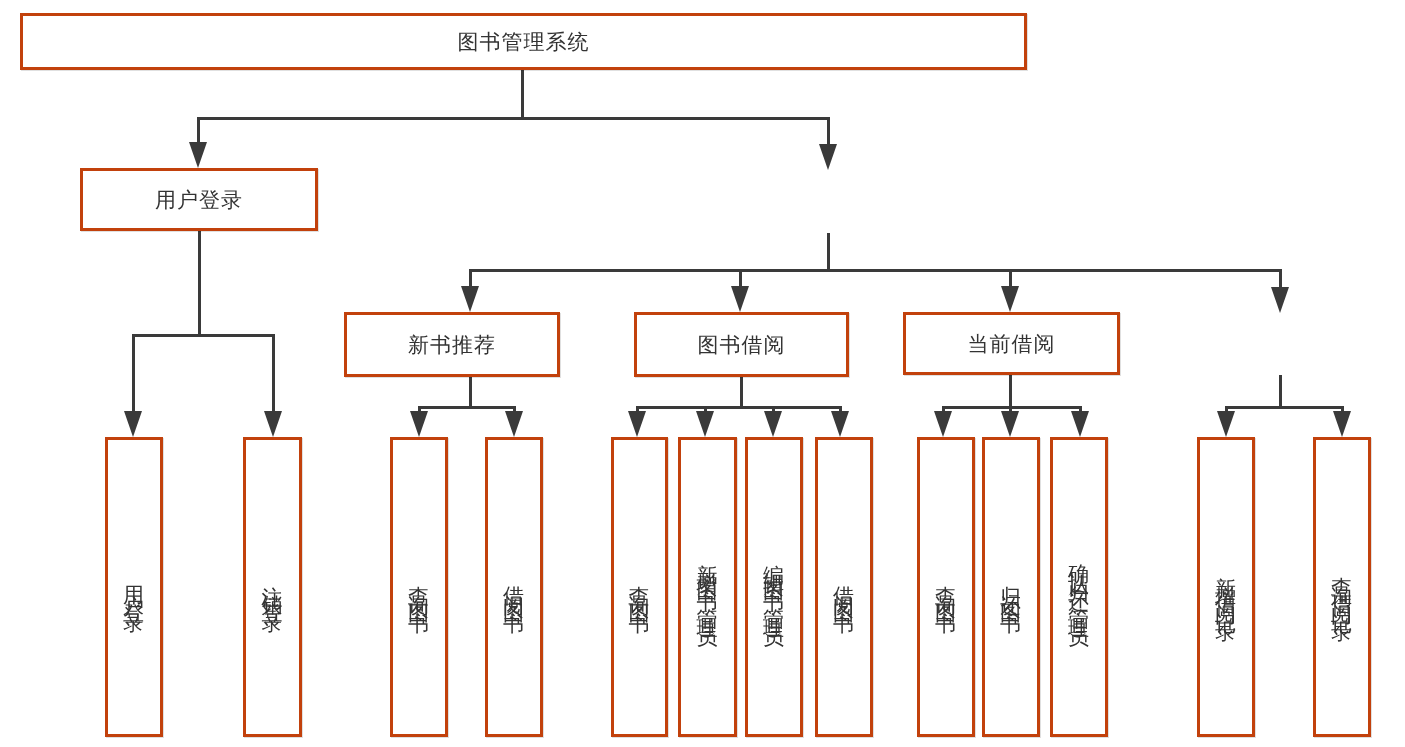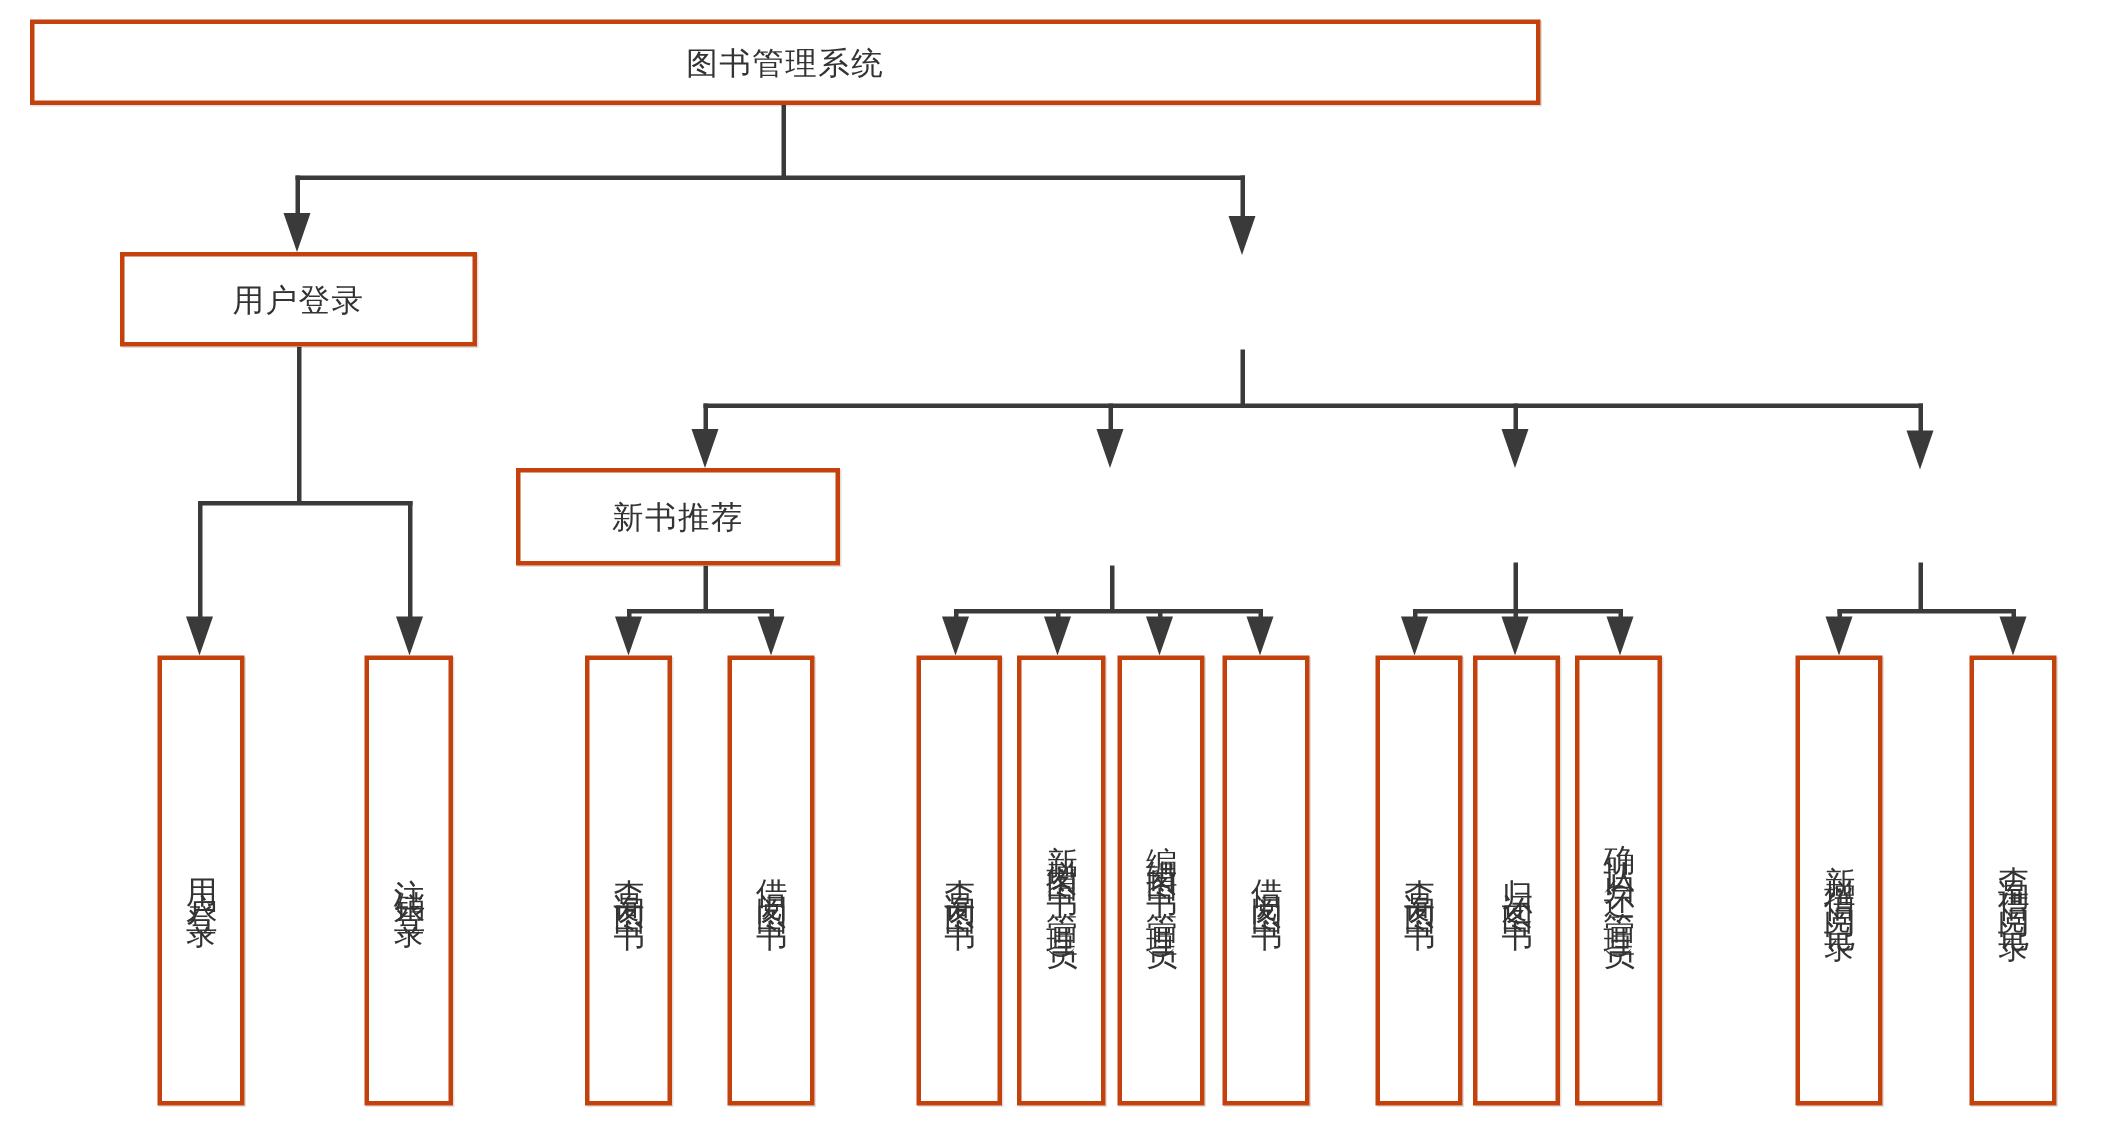--- a/index.html
+++ b/index.html
@@ -93,20 +93,26 @@
     <span>图书管理系统</span>
   </div>
 
   <div class="node" style="left:80px;top:168px;width:238px;height:63px">
     <span>用户登录</span>
   </div>
 
   <div class="node" style="left:344px;top:312px;width:216px;height:65px">
     <span>新书推荐</span>
   </div>
+  <div class="node" style="left:634px;top:312px;width:215px;height:65px">
+    <span>图书借阅</span>
+  </div>
+  <div class="node" style="left:903px;top:312px;width:217px;height:63px">
+    <span>当前借阅</span>
+  </div>
 
   <div class="node v" style="left:105px;width:58px">
     <span class="vt">用户登录</span>
   </div>
   <div class="node v" style="left:243px;width:59px">
     <span class="vt">注销登录</span>
   </div>
 
   <div class="node v" style="left:390px;width:58px">
     <span class="vt">查询图书</span>

